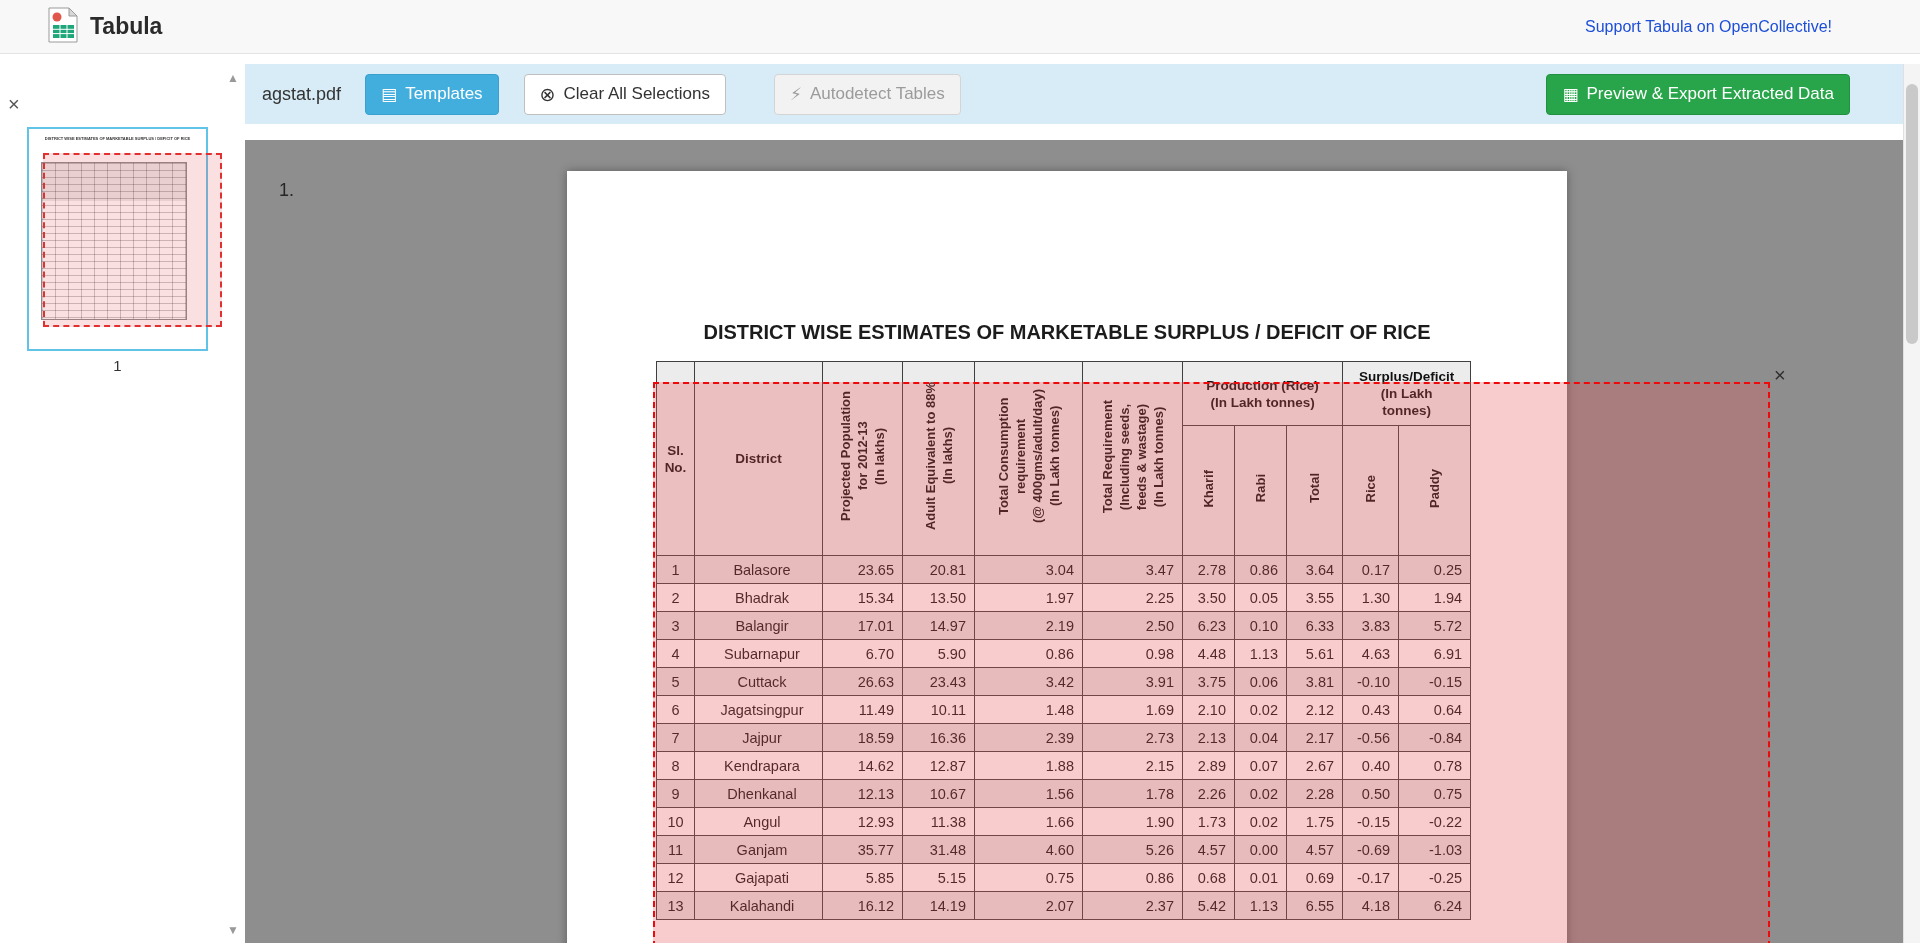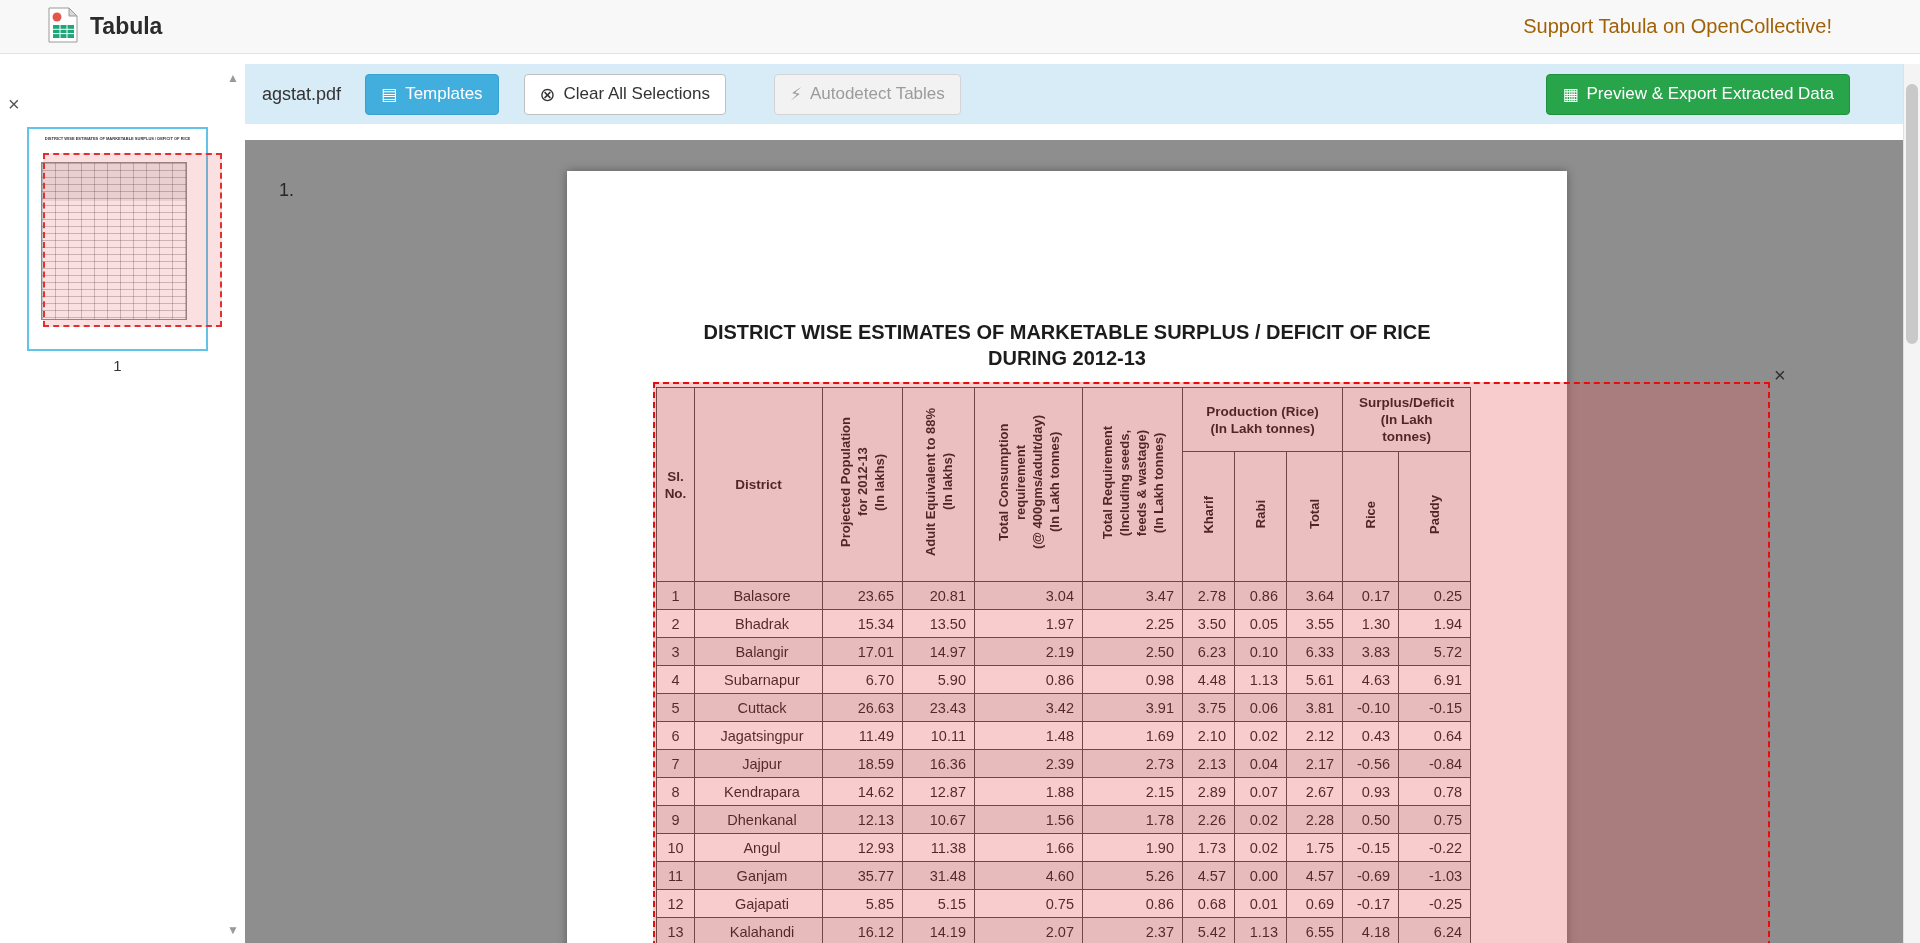--- a/index.html
+++ b/index.html
@@ -8,21 +8,21 @@
 
   
   .navbar {
     height: 54px; background: #f8f8f8; border-bottom: 1px solid #e3e3e3;
     display: flex; align-items: center; padding: 0 88px 0 46px;
   }
   .brand { display: flex; align-items: center; gap: 10px; margin-right: 66px; cursor: pointer; }
   .brand-name { font-size: 23px; font-weight: bold; color: #2b2b2b; }
   .nav-menu { display: flex; list-style: none; height: 64px; align-items: center; }
   .nav-menu li { padding: 0 19px; font-size: 17px; color: #777; cursor: pointer; }
-  .support-link { margin-left: auto; font-size: 20px; color: #a16207; cursor: pointer; white-space: nowrap; }
+  .support-link { margin-left: auto; font-size: 16px; color: #1d4ed8; cursor: pointer; white-space: nowrap; }
 
   
   .workspace { position: absolute; top: 64px; left: 0; right: 0; bottom: 0; }
   .sidebar { position: absolute; top: 0; left: 0; bottom: 0; width: 245px; background: #fff; }
   .content { position: absolute; top: 0; left: 245px; right: 0; bottom: 0; }
 
   
   .toolbar {
     height: 60px; background: var(--toolbar-bg, #d7ecf7);
     display: flex; align-items: center; padding-left: 17px;
@@ -166,21 +166,20 @@
         <span>Preview &amp; Export Extracted Data</span>
       </button>
     </div>
 
     <div class="viewport">
       <div class="page-label">1.</div>
 
       <div class="pdf-page">
         <h1 class="doc-title">
           <span>DISTRICT WISE ESTIMATES OF MARKETABLE SURPLUS / DEFICIT OF RICE</span>
-          <span>DURING 2012-13</span>
         </h1>
 
         <table class="pdf-table">
           <colgroup>
             <col style="width:38px">
               <col style="width:128px">
               <col style="width:80px">
               <col style="width:72px">
             <col style="width:108px">
               <col style="width:100px">
@@ -317,21 +316,21 @@
               <tr>
                 <td class="c-sl">8</td>
                 <td class="c-dist">Kendrapara</td>
                 <td class="c-num">14.62</td>
                 <td class="c-num">12.87</td>
                 <td class="c-num">1.88</td>
                 <td class="c-num">2.15</td>
                 <td class="c-num">2.89</td>
                 <td class="c-num">0.07</td>
                 <td class="c-num">2.67</td>
-                <td class="c-num">0.93</td>
+                <td class="c-num">0.40</td>
                 <td class="c-num">0.78</td>
               </tr>
               <tr>
                 <td class="c-sl">9</td>
                 <td class="c-dist">Dhenkanal</td>
                 <td class="c-num">12.13</td>
                 <td class="c-num">10.67</td>
                 <td class="c-num">1.56</td>
                 <td class="c-num">1.78</td>
                 <td class="c-num">2.26</td>

